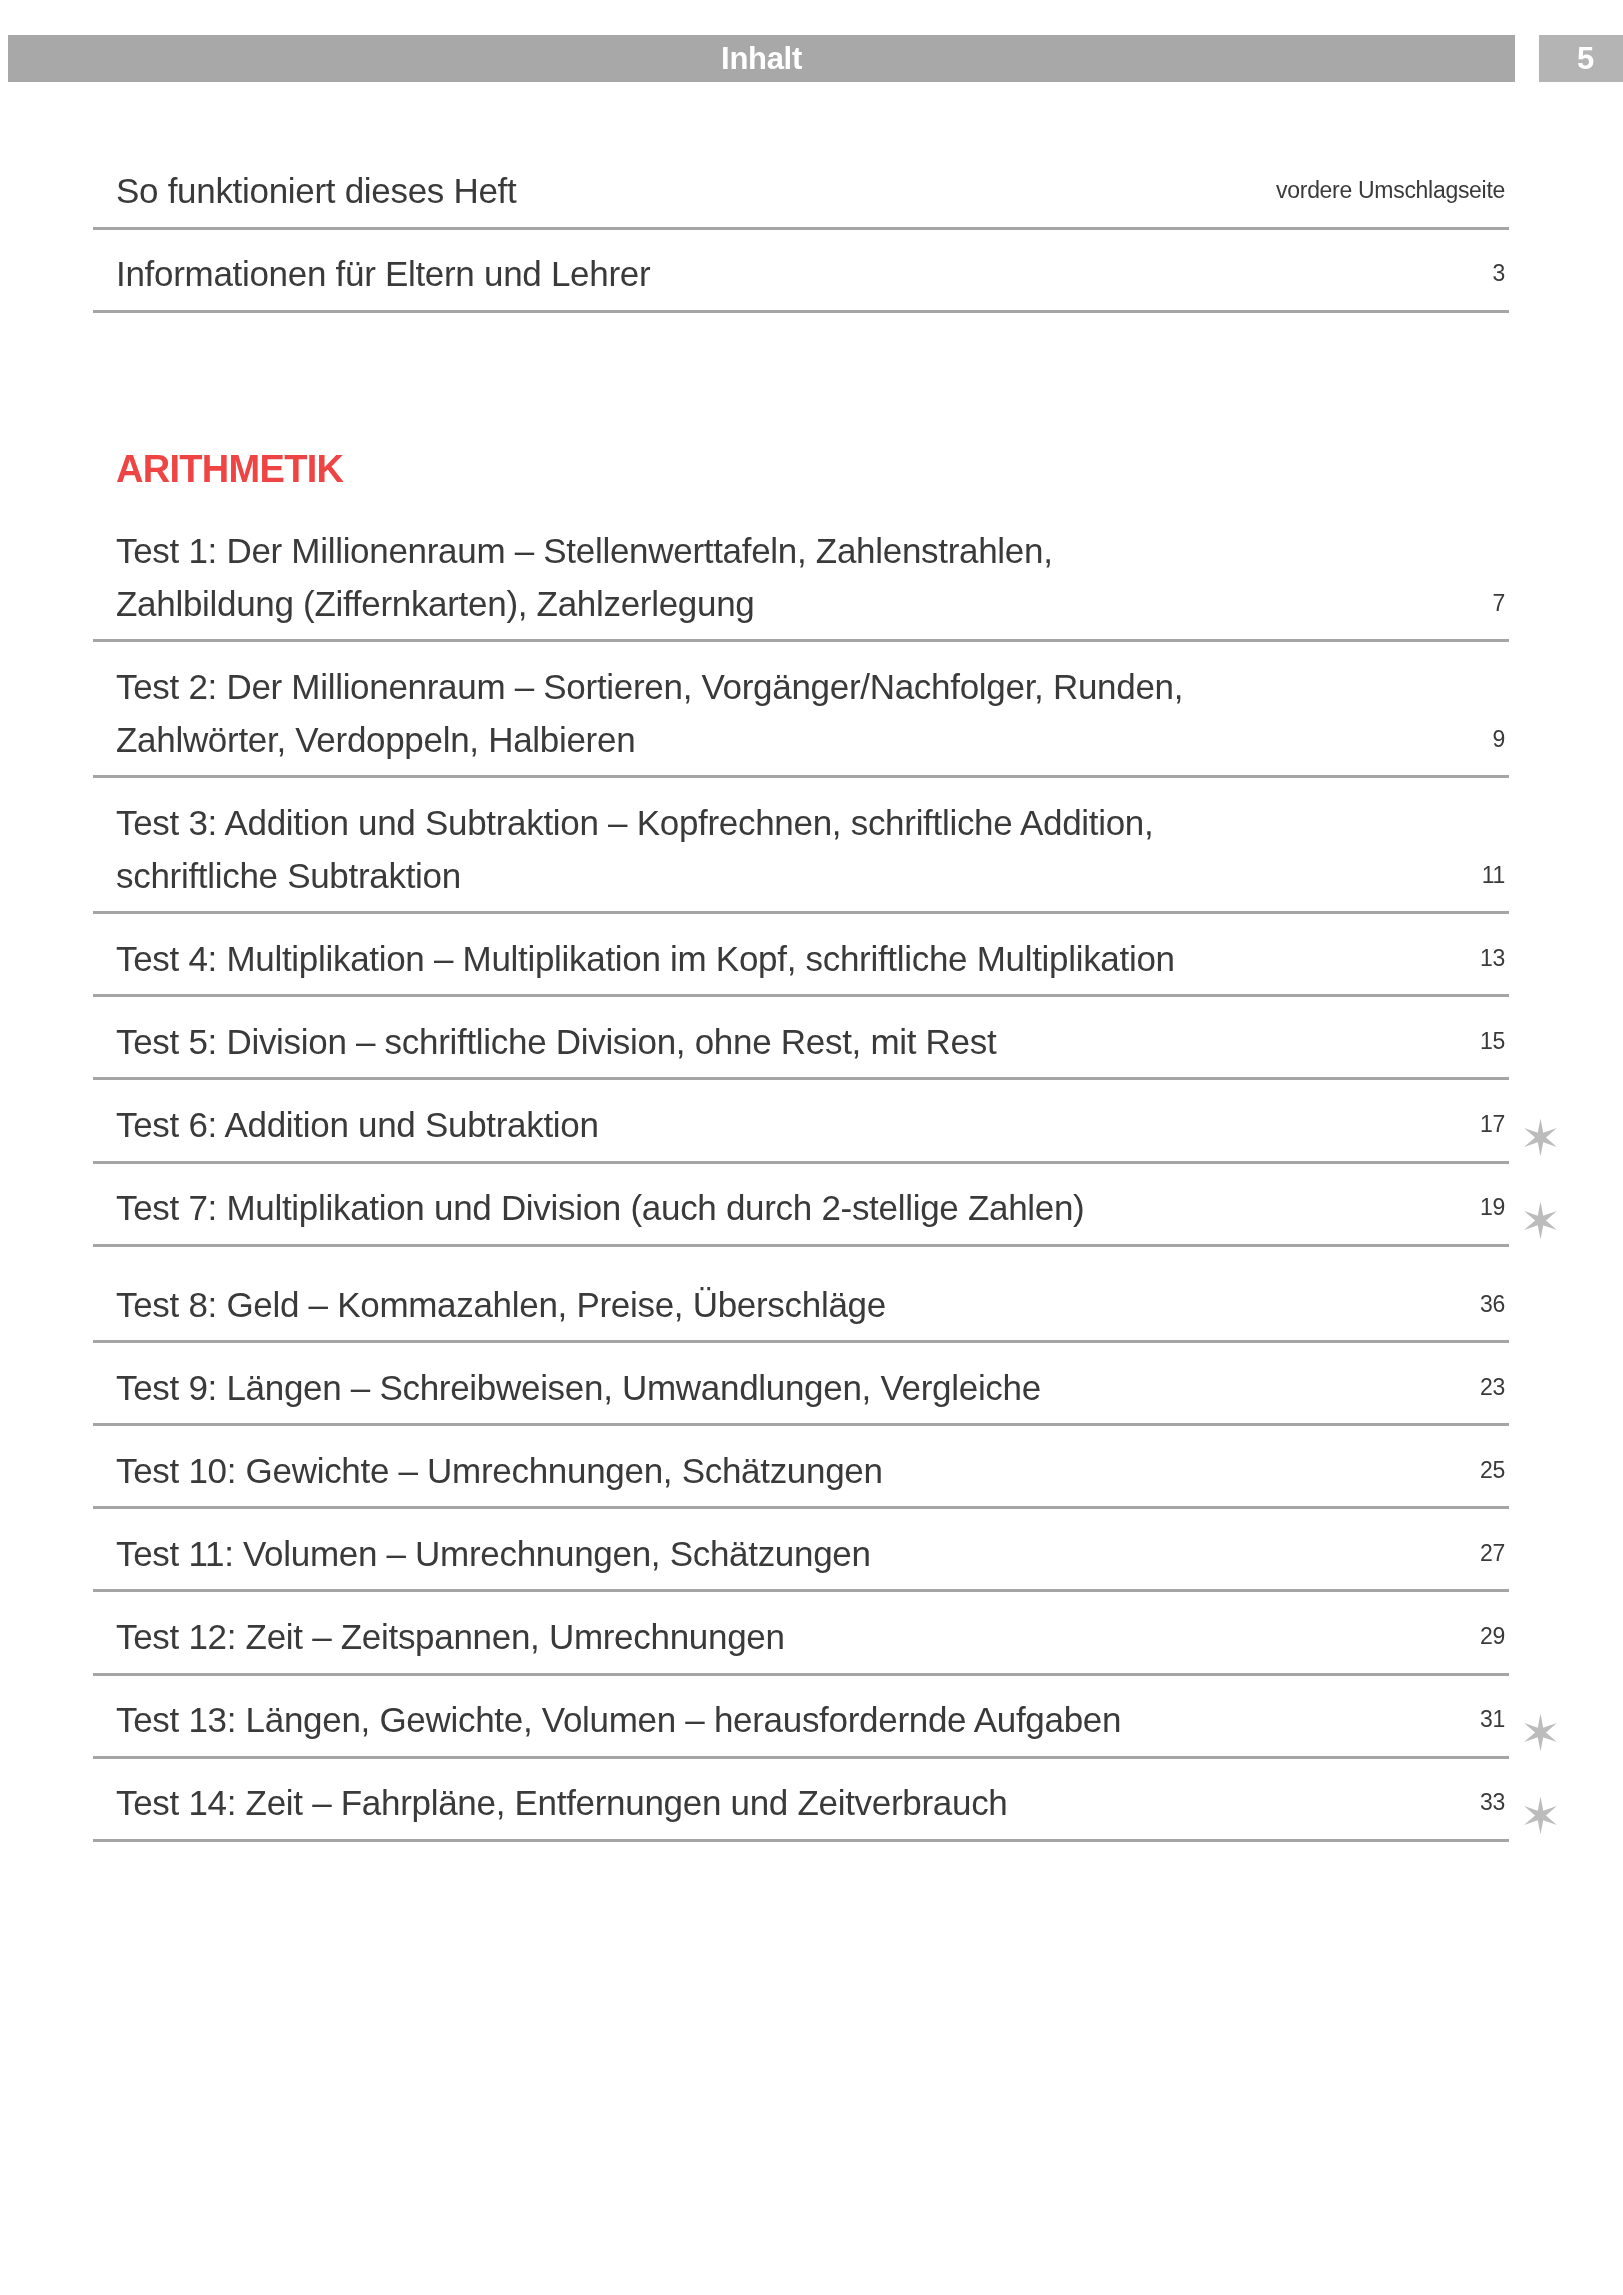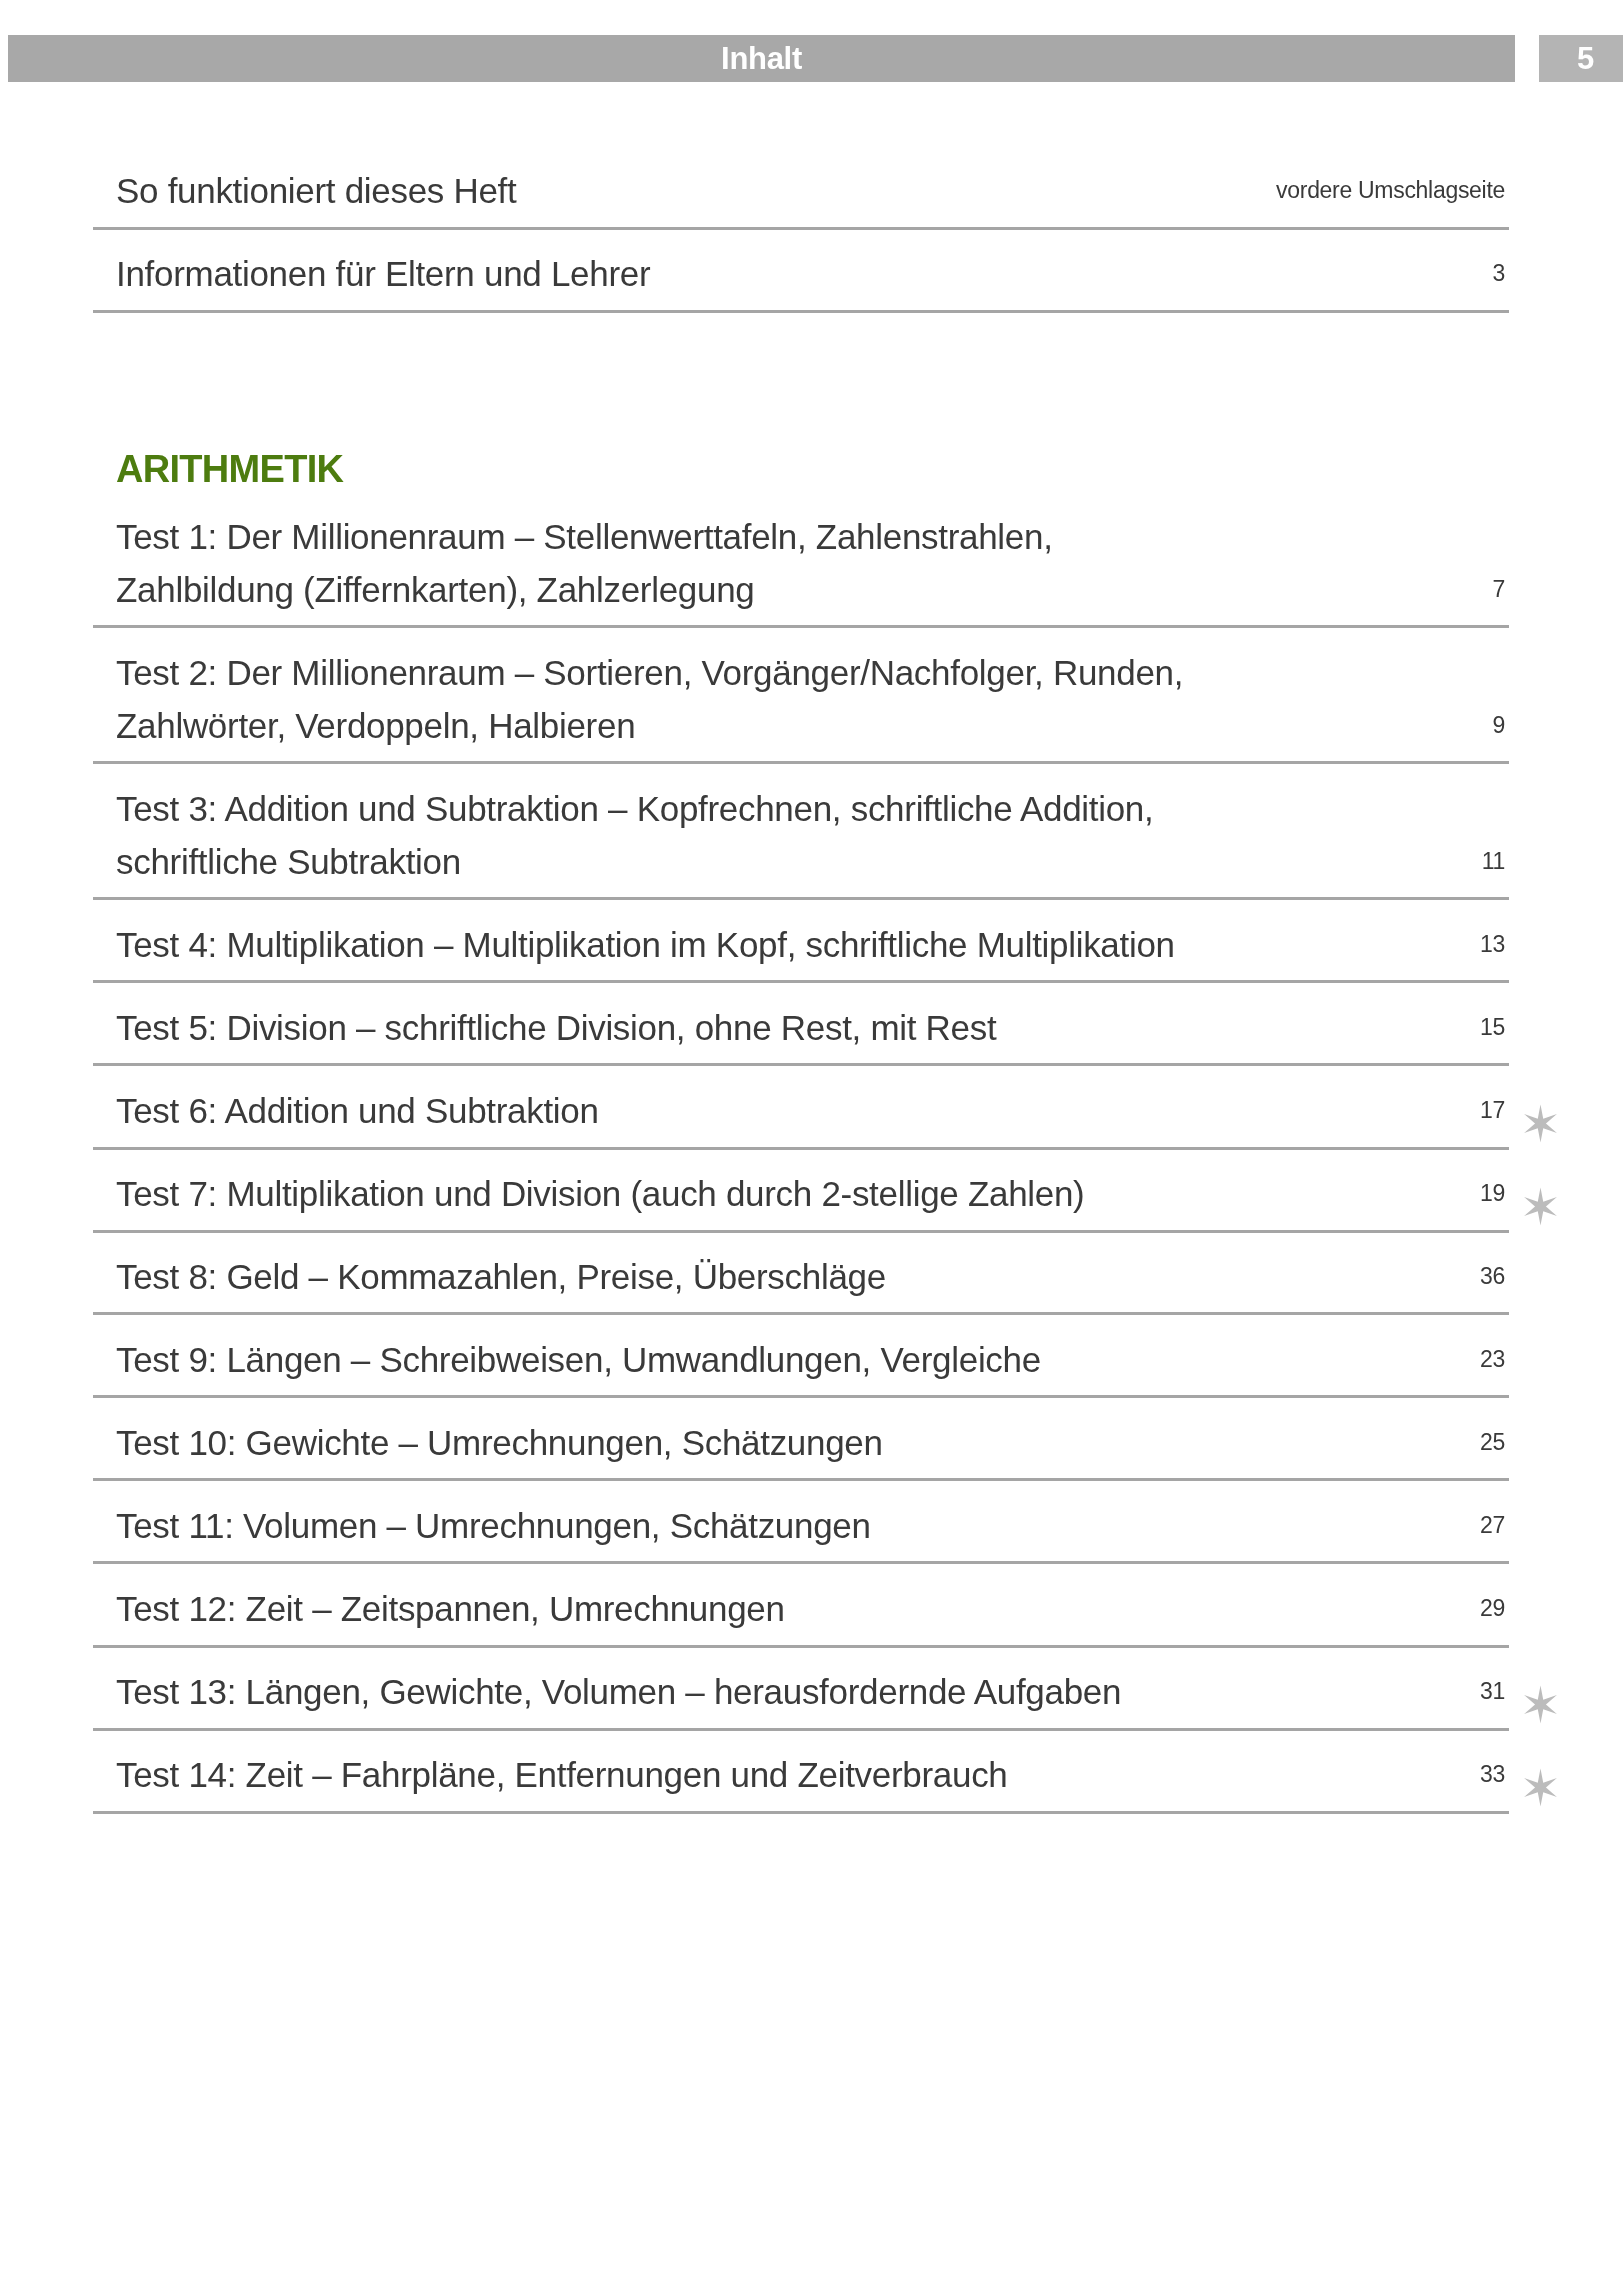--- a/index.html
+++ b/index.html
@@ -36,25 +36,25 @@
     border-bottom: 3.4px solid #a5a5a5;
     padding: 0 4px 9.5px 23px;
     margin-top: 17.6px;
   }
   .intro .toc-row:first-child { margin-top: 81px; }
   .titles { font-size: 35px; line-height: 53px; letter-spacing: -0.3px; }
   .titles .line { white-space: nowrap; }
   .pageno { font-size: 23px; line-height: 53px; letter-spacing: -0.3px; flex-shrink: 0; text-align: right; }
   h2.section-heading {
     font-size: 38px; font-weight: bold; letter-spacing: -0.7px;
-    color: #4d7c0f;
+    color: #ef4444;
     margin: 133px 0 0 23px;
     line-height: 47px;
   }
-  section .entries .toc-row:first-child { margin-top: 17px; }
+  section .entries .toc-row:first-child { margin-top: 31px; }
   section.second h2.section-heading { margin-top: 129px; }
   
   .star {
     position: absolute; right: -51px; bottom: 4px;
     width: 39px; height: 39px;
     display: none;
   }
   .toc-row.has-star .star { display: block; }
   .star polygon { fill: #bcbcbc; }
 </style>

